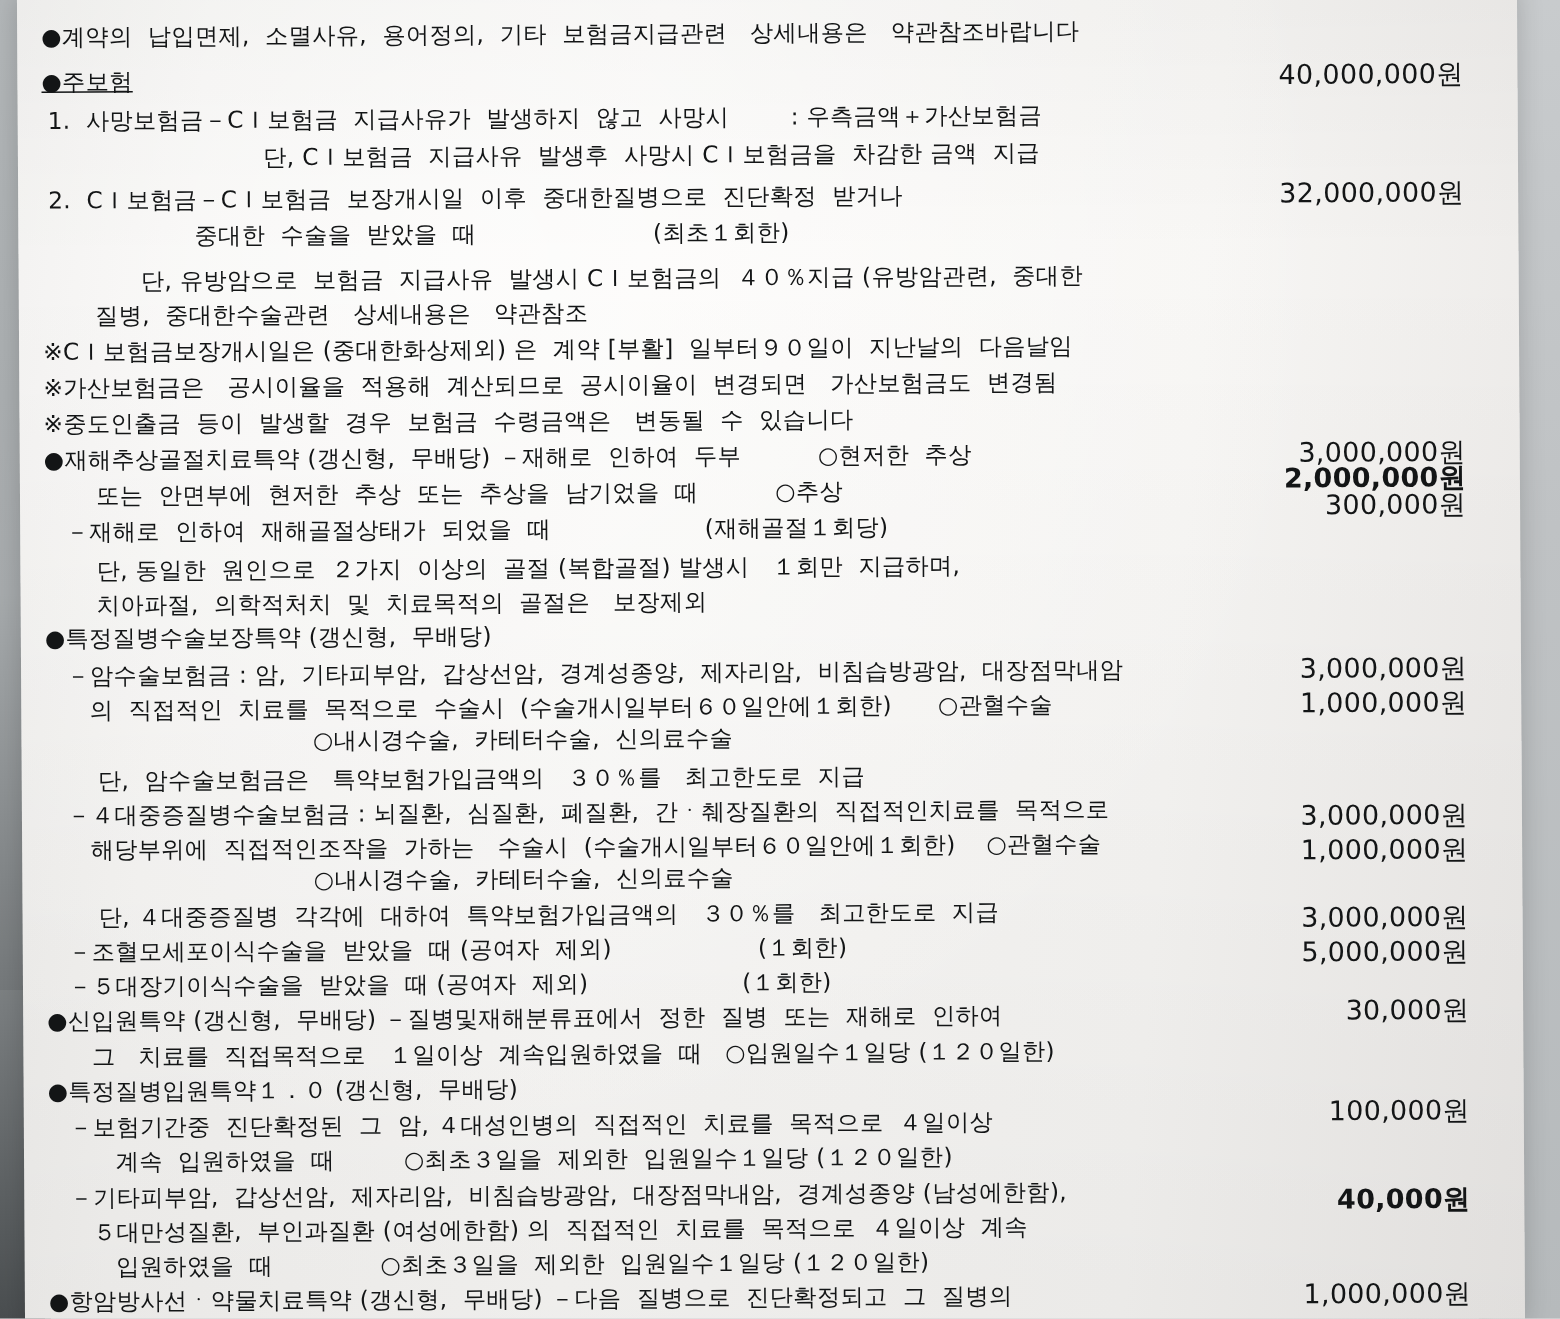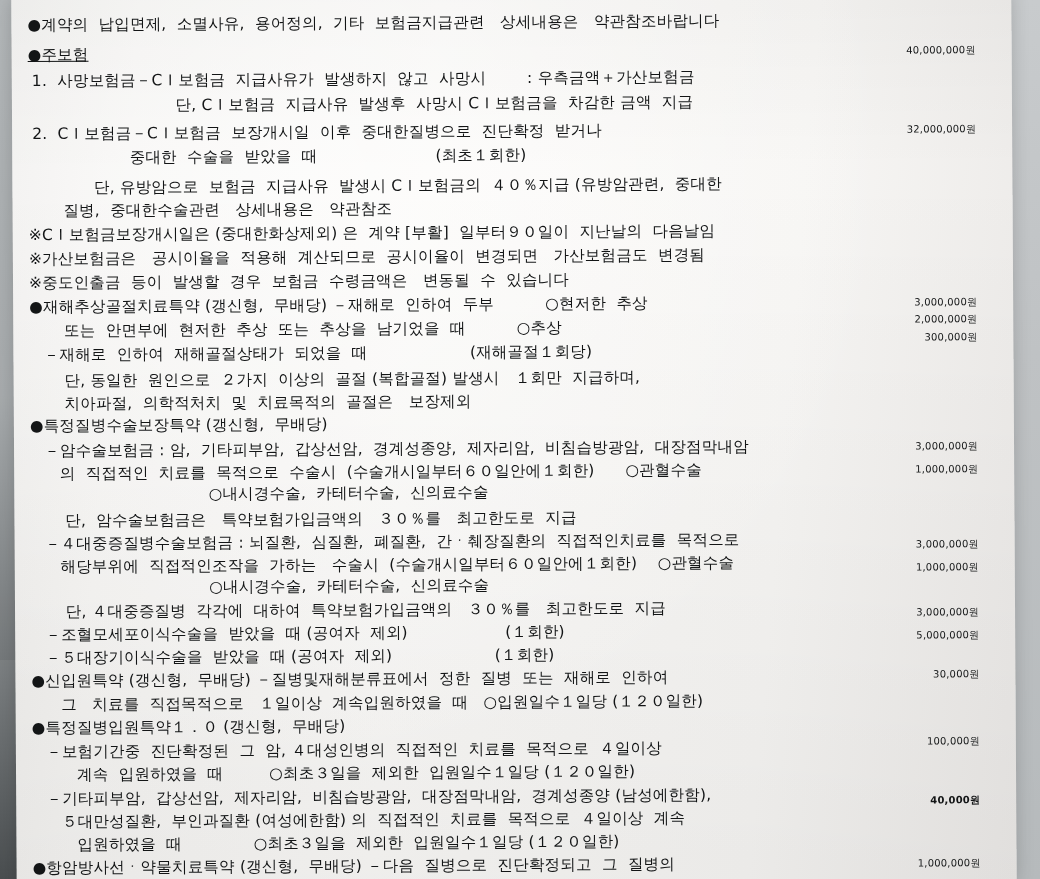--- a/index.html
+++ b/index.html
@@ -78,21 +78,21 @@
     font-size: 15.5px;
     line-height: 17px;
     white-space: pre;
     letter-spacing: 0.2px;
     font-family: "DejaVu Sans", "Liberation Sans", sans-serif;
   }
   .amt {
     position: absolute;
     right: 62px;
     color: #131516;
-    font-size: 10px;
+    font-size: 18px;
     line-height: 17px;
     white-space: pre;
     text-align: right;
     letter-spacing: 0.2px;
     margin-left: 28px;
   }
 </style>
 </head>
 <body>
 
@@ -138,21 +138,21 @@
       <div class="line" style="left: 30px; top: 717px;">●특정질병입원특약１．０ (갱신형,  무배당)</div>
       <div class="line" style="left: 34px; top: 741px;">  －보험기간중  진단확정된  그  암, ４대성인병의  직접적인  치료를  목적으로  ４일이상</div>
       <div class="line" style="left: 34px; top: 764px;">        계속  입원하였을  때         ○최초３일을  제외한  입원일수１일당 (１２０일한)</div>
       <div class="line" style="left: 34px; top: 788px;">  －기타피부암,  갑상선암,  제자리암,  비침습방광암,  대장점막내암,  경계성종양 (남성에한함),</div>
       <div class="line" style="left: 34px; top: 811px;">     ５대만성질환,  부인과질환 (여성에한함) 의  직접적인  치료를  목적으로  ４일이상  계속</div>
       <div class="line" style="left: 34px; top: 834px;">        입원하였을  때              ○최초３일을  제외한  입원일수１일당 (１２０일한)</div>
       <div class="line" style="left: 30px; top: 857px;">●항암방사선ㆍ약물치료특약 (갱신형,  무배당) －다음  질병으로  진단확정되고  그  질병의</div>
       <div class="amt" style="top: 44px;">40,000,000원</div>
       <div class="amt" style="top: 123px;">32,000,000원</div>
       <div class="amt" style="top: 296px;">3,000,000원</div>
-      <div class="amt" style="top: 313px;">2,000,000원</div>
+      <div class="amt" style="top: 313px; font-weight: bold;">2,000,000원</div>
       <div class="amt" style="top: 331px;">300,000원</div>
       <div class="amt" style="top: 440px;">3,000,000원</div>
       <div class="amt" style="top: 463px;">1,000,000원</div>
       <div class="amt" style="top: 538px;">3,000,000원</div>
       <div class="amt" style="top: 561px;">1,000,000원</div>
       <div class="amt" style="top: 606px;">3,000,000원</div>
       <div class="amt" style="top: 629px;">5,000,000원</div>
       <div class="amt" style="top: 668px;">30,000원</div>
       <div class="amt" style="top: 735px;">100,000원</div>
       <div class="amt" style="top: 794px; font-weight: bold;">40,000원</div>

